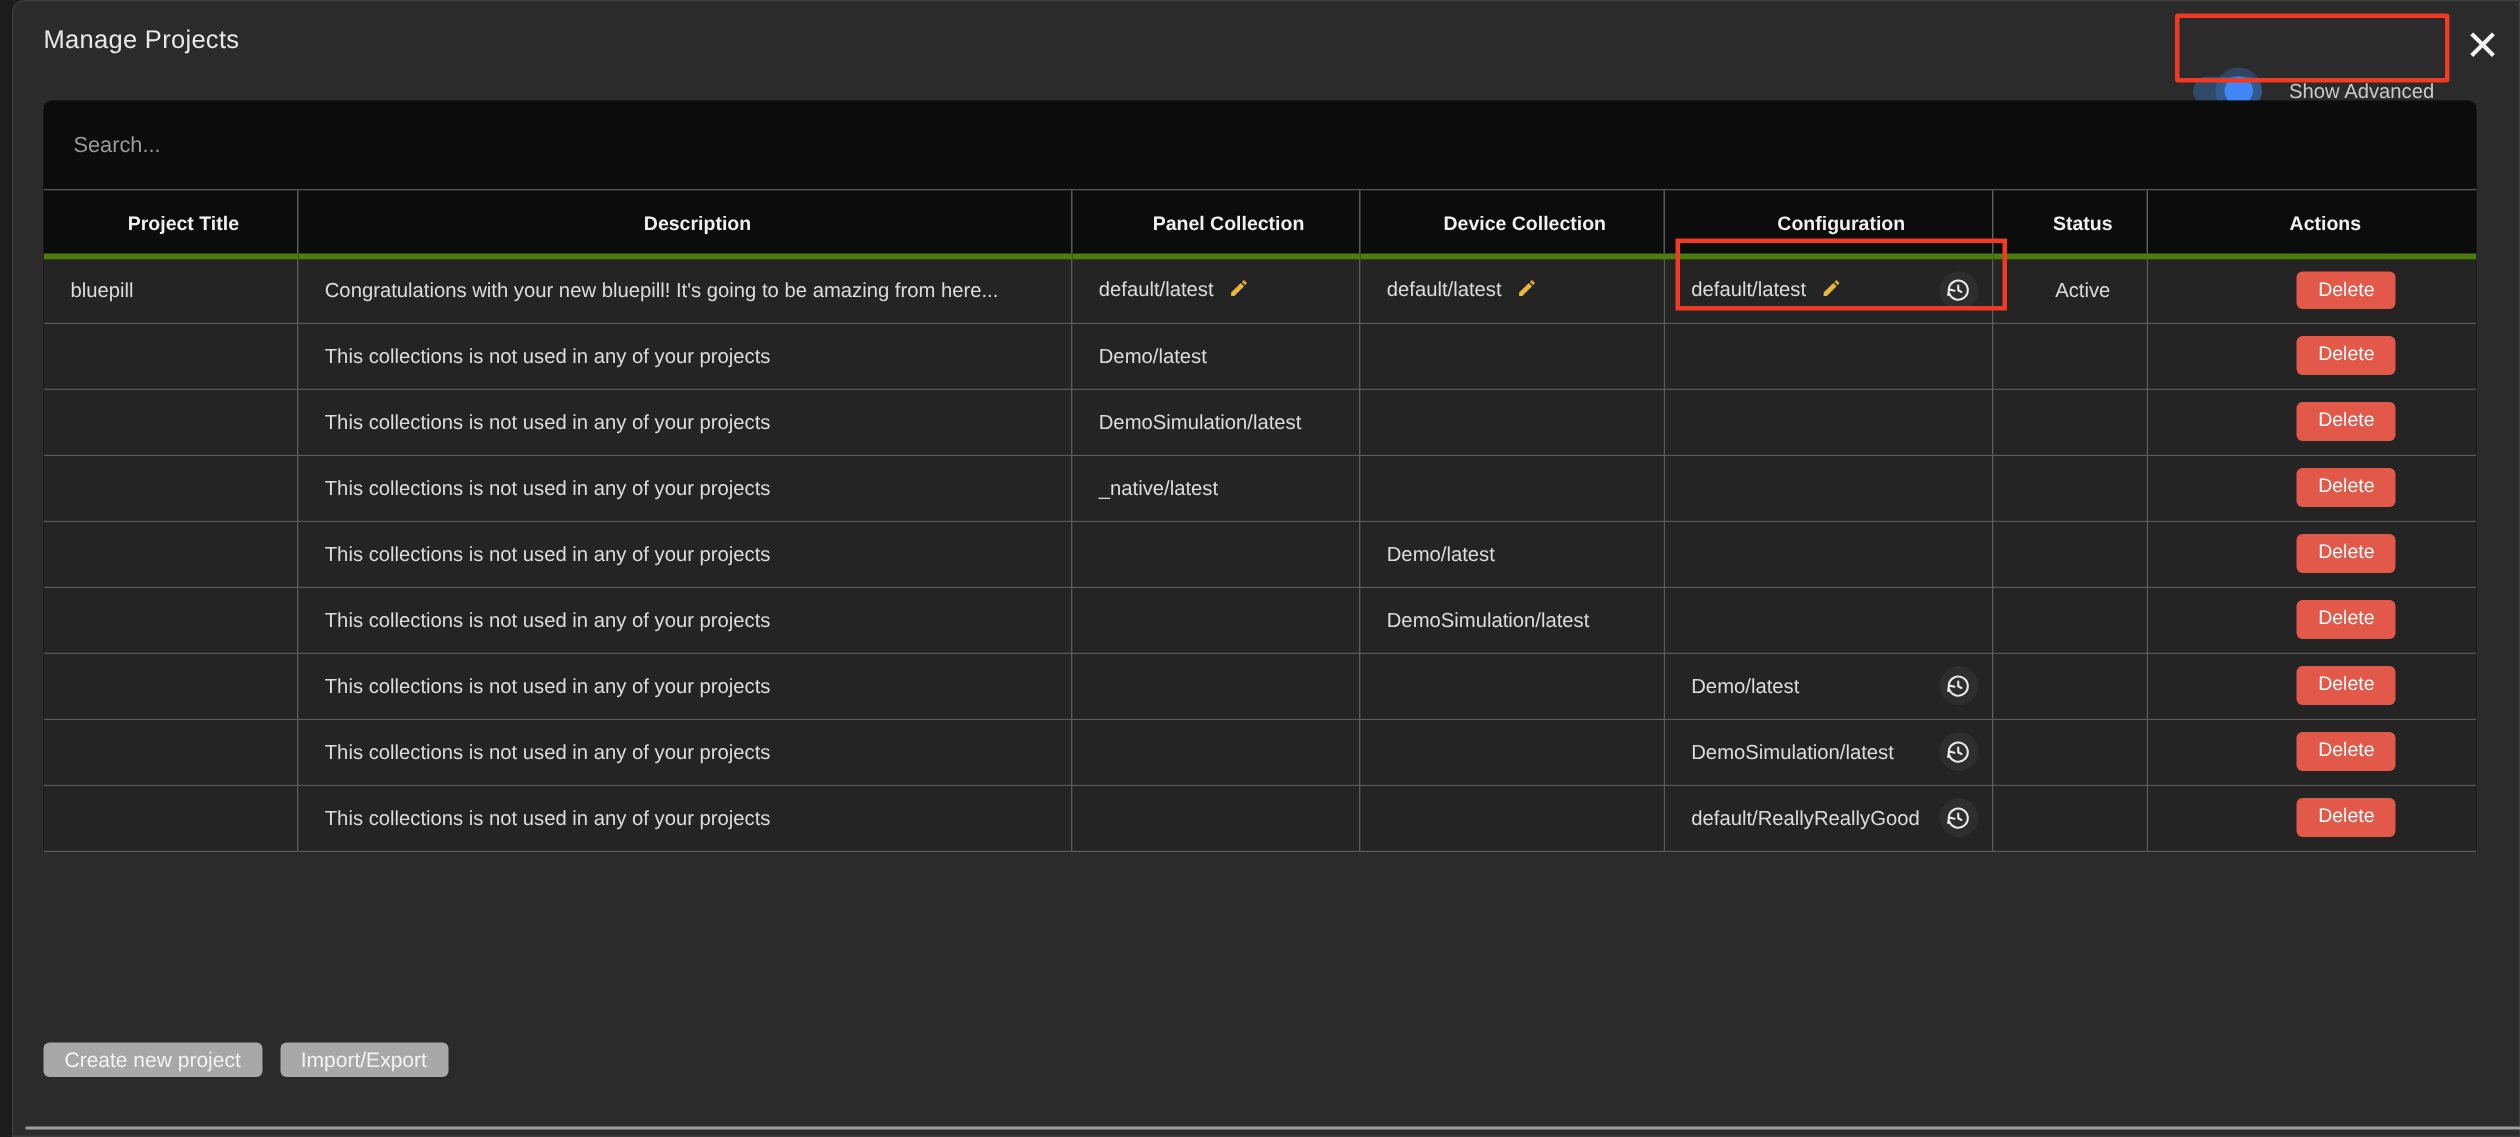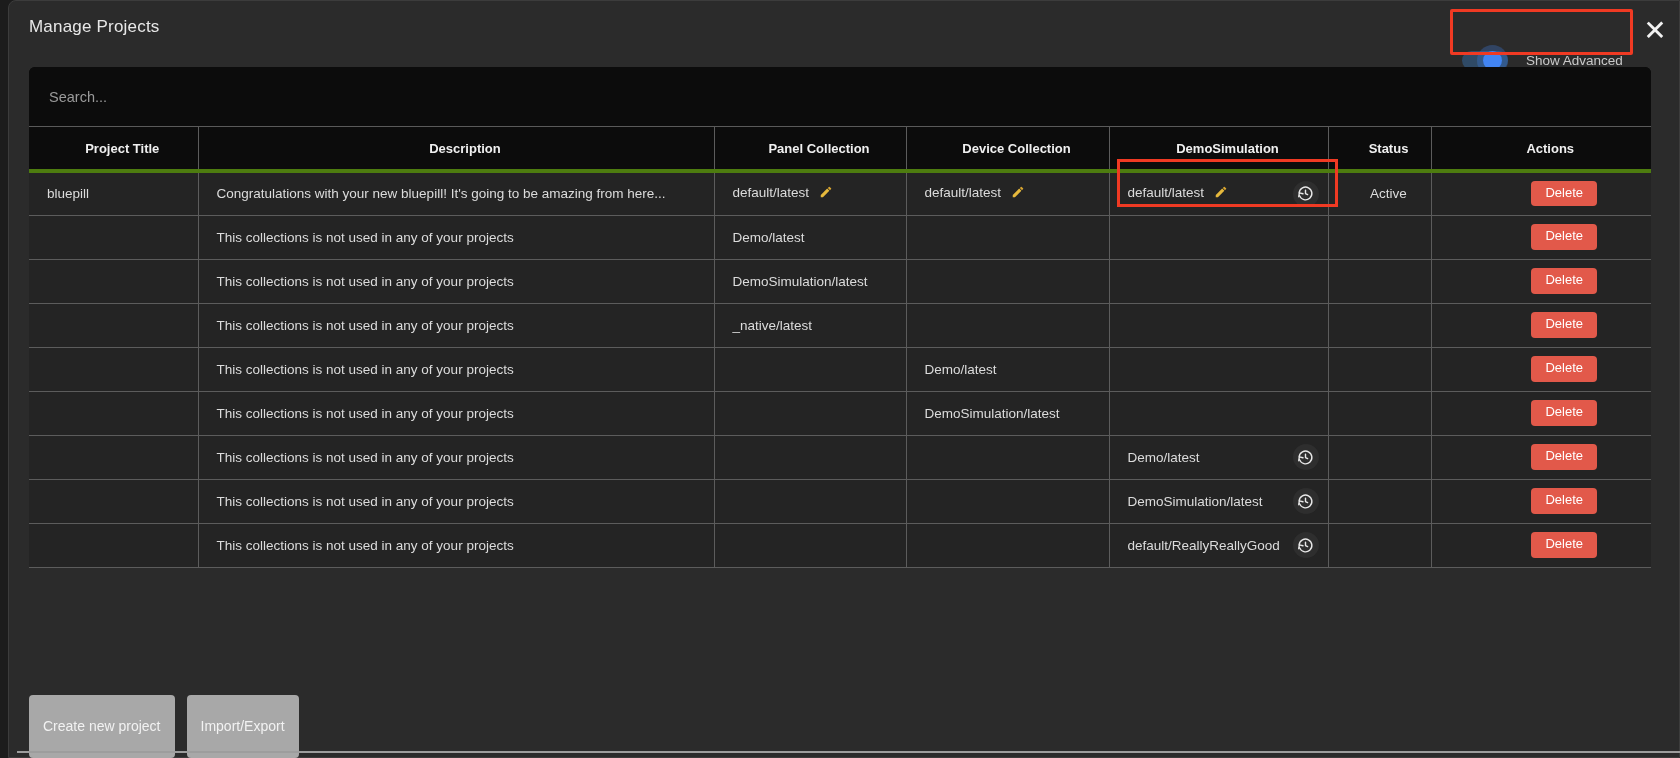--- a/index.html
+++ b/index.html
@@ -252,21 +252,21 @@
     display: flex;
     gap: 12px;
   }
   .footer-btn {
     background: #a8a8a8;
     color: #2a2a2a;
     border: 0;
     border-radius: 4px;
     font-size: 14px;
     font-family: "Liberation Sans", sans-serif;
-    padding: 24px 14px;
+    padding: 4px 14px;
     cursor: pointer;
     line-height: 1.1;
   }
   .footer-btn.light { color: #f2f2f2; }
 
   .bottom-rule {
     position: absolute;
     left: 8px;
     top: 750px;
     width: 1664px;
@@ -310,21 +310,21 @@
           <col style="width:219px">
           <col style="width:103px">
           <col style="width:220px">
         </colgroup>
         <thead>
           <tr>
             <th>Project Title</th>
             <th>Description</th>
             <th>Panel Collection</th>
             <th>Device Collection</th>
-            <th>DemoSimulation</th>
+            <th>Configuration</th>
             <th>Status</th>
             <th>Actions</th>
           </tr>
         </thead>
         <tbody id="tbody">
             <tr>
               <td class="c-green"><span>bluepill</span></td>
               <td class="c-plain"><span>Congratulations with your new bluepill! It's going to be amazing from here...</span></td>
               <td class="c-olive"><span>default/latest</span><span class="pencil"><svg width="14" height="14" viewBox="0 0 24 24">
                     <path d="M3 17.25V21h3.75L17.81 9.94l-3.75-3.75L3 17.25z" fill="#e6b93c"></path>

